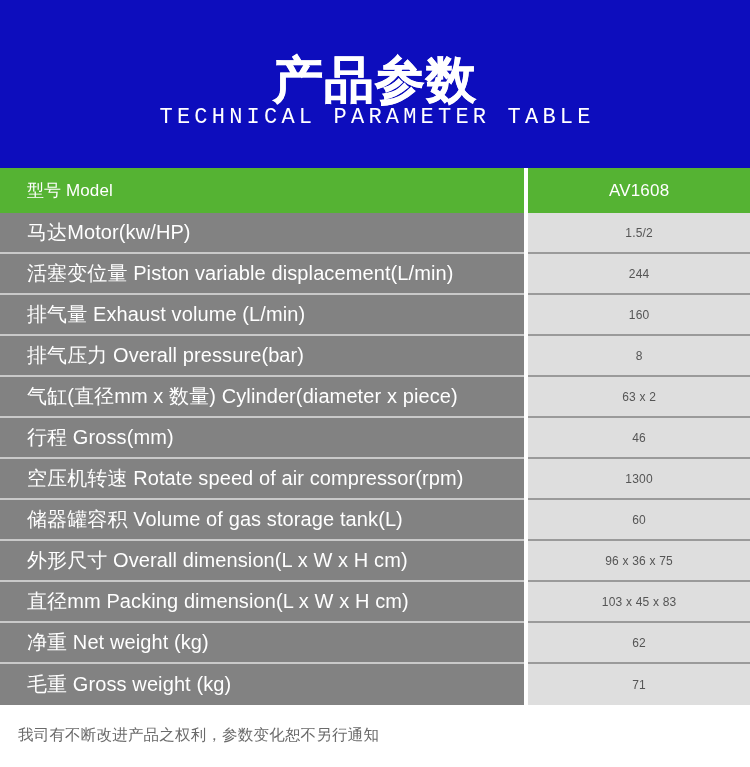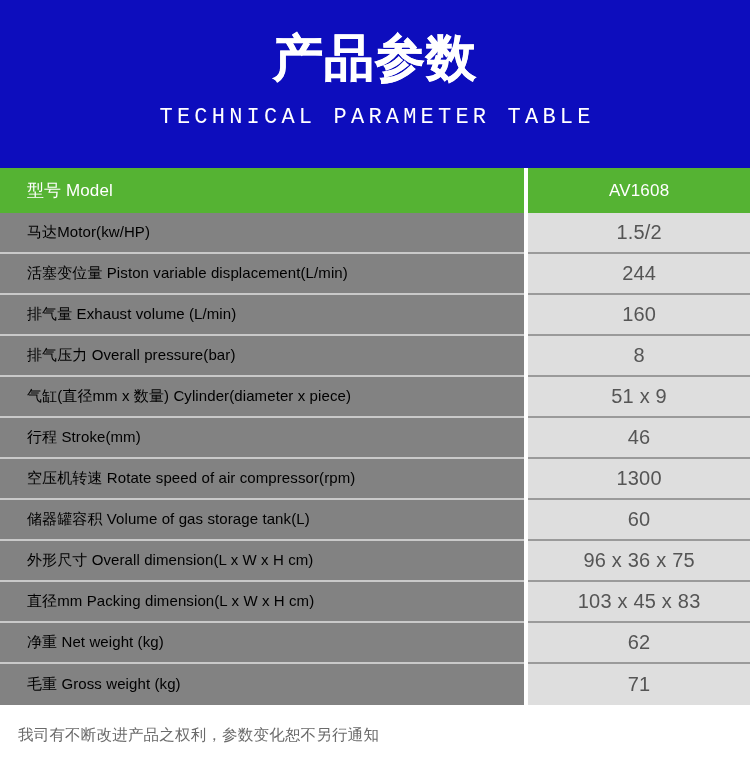--- a/index.html
+++ b/index.html
@@ -18,21 +18,21 @@
   .banner {
     position: relative;
     width: 750px;
     height: 168px;
     background: #0d0dbd;
     overflow: hidden;
   }
   .banner-title {
     position: absolute;
     left: 0;
-    top: 30px;
+    top: 52px;
     width: 750px;
     text-align: center;
     color: #ffffff;
     font-size: 50px;
     line-height: 56px;
     font-weight: bold;
     letter-spacing: 1px;
     font-family: "DejaVu Sans", "Liberation Sans", sans-serif;
     -webkit-text-stroke: 0.6px #ffffff;
   }
@@ -64,35 +64,35 @@
     align-items: stretch;
     background: #ffffff;
   }
   .spec-row.header-row {
     height: 45px;
   }
   .cell-label {
     width: 527px;
     box-sizing: border-box;
     background: #828282;
-    color: #000000;
-    font-size: 15px;
+    color: #ffffff;
+    font-size: 20px;
     display: flex;
     align-items: center;
     padding-left: 27px;
     border-bottom: 2px solid #c9c9c9;
     letter-spacing: 0.1px;
   }
   .cell-value {
     width: 223px;
     margin-left: 4px;
     box-sizing: border-box;
     background: #dedede;
     color: #555555;
-    font-size: 20px;
+    font-size: 12px;
     display: flex;
     align-items: center;
     justify-content: center;
     border-bottom: 2px solid #9a9a9a;
     letter-spacing: 0.2px;
   }
   .header-row .cell-label,
   .header-row .cell-value {
     background: #55b333;
     color: #ffffff;
@@ -145,24 +145,24 @@
       <div class="spec-row">
         <div class="cell-label">排气量 Exhaust volume (L/min)</div>
         <div class="cell-value">160</div>
       </div>
       <div class="spec-row">
         <div class="cell-label">排气压力 Overall pressure(bar)</div>
         <div class="cell-value">8</div>
       </div>
       <div class="spec-row">
         <div class="cell-label">气缸(直径mm x 数量) Cylinder(diameter x piece)</div>
-        <div class="cell-value">51 x 9</div>
+        <div class="cell-value">63 x 2</div>
       </div>
       <div class="spec-row">
-        <div class="cell-label">行程 Stroke(mm)</div>
+        <div class="cell-label">行程 Gross(mm)</div>
         <div class="cell-value">46</div>
       </div>
       <div class="spec-row">
         <div class="cell-label">空压机转速 Rotate speed of air compressor(rpm)</div>
         <div class="cell-value">1300</div>
       </div>
       <div class="spec-row">
         <div class="cell-label">储器罐容积 Volume of gas storage tank(L)</div>
         <div class="cell-value">60</div>
       </div>

